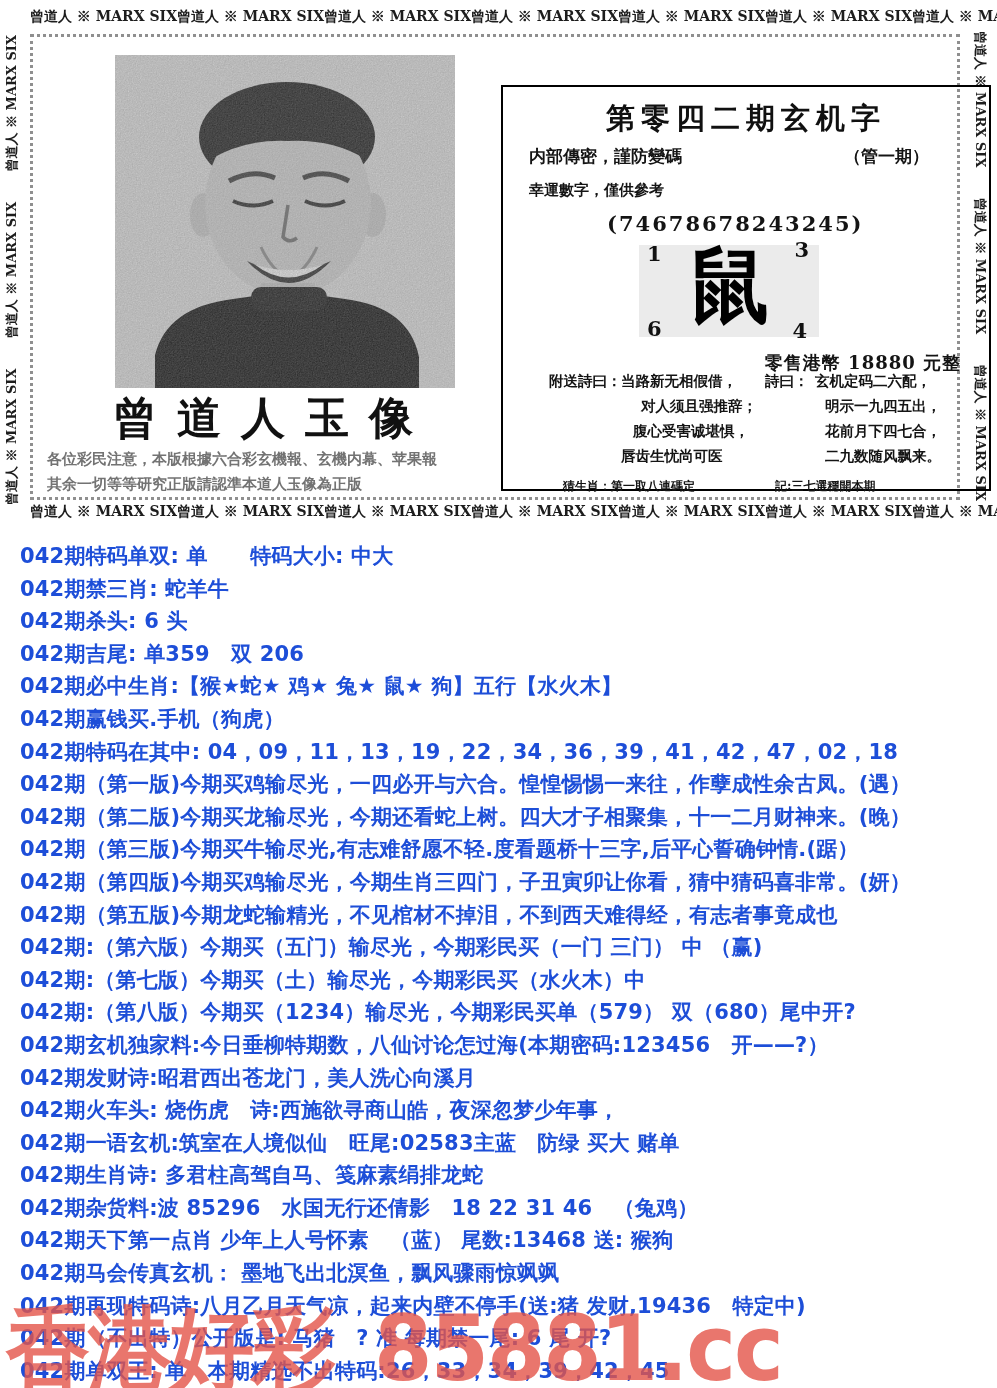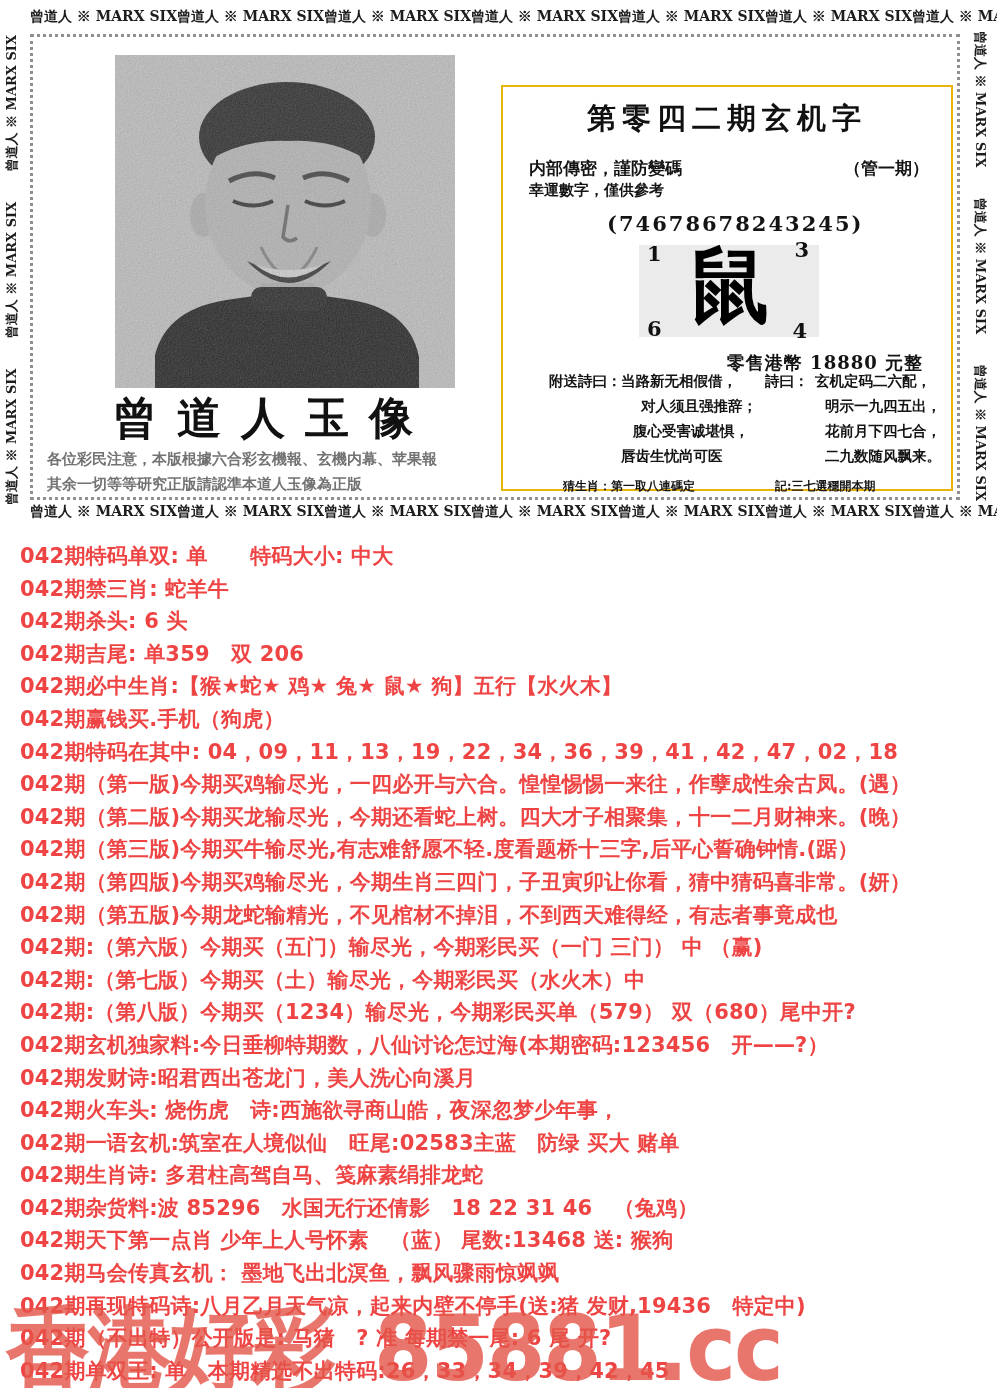--- a/index.html
+++ b/index.html
@@ -21,45 +21,45 @@
         border:3px dotted #8f8f8f;}
   
   .photo{position:absolute;left:82px;top:18px;width:340px;height:333px;background:#d6d6d6;}
   .caption-title{position:absolute;left:20px;top:352px;width:440px;text-align:center;
         font-family:"DejaVu Serif",serif;font-size:44px;font-weight:bold;letter-spacing:20px;color:#111;}
   .caption-line{position:absolute;left:14px;width:460px;font-family:"DejaVu Serif",serif;
         font-size:15px;font-weight:bold;color:#737373;white-space:nowrap;}
   .caption-line.l1{top:413px;}
   .caption-line.l2{top:438px;}
   
-  .mystery{position:absolute;left:468px;top:48px;width:448px;height:402px;border:2px solid #eab308;}
+  .mystery{position:absolute;left:468px;top:48px;width:448px;height:402px;border:2px solid #000000;padding-left:38px;}
   .m-title{position:absolute;left:0;top:12px;width:100%;text-align:center;
         font-family:"DejaVu Serif",serif;font-size:29px;font-weight:bold;letter-spacing:6px;color:#101010;}
-  .m-noterow{position:absolute;left:26px;top:70px;width:400px;display:flex;justify-content:space-between;
+  .m-noterow{position:absolute;left:26px;top:58px;width:400px;display:flex;justify-content:space-between;
         font-family:"DejaVu Serif",serif;font-size:17px;font-weight:bold;}
   .m-note2{position:absolute;left:26px;top:94px;font-family:"DejaVu Serif",serif;font-size:15px;font-weight:bold;}
   .m-lucky{position:absolute;left:104px;top:124px;font-family:"DejaVu Serif",serif;
         font-size:21px;font-weight:bold;letter-spacing:2px;}
   .m-zodiac{position:absolute;left:136px;top:158px;width:180px;height:92px;background:#ebebeb;}
   .m-zchar{position:absolute;left:0;top:-12px;width:100%;text-align:center;
         font-family:"DejaVu Serif",serif;font-size:82px;font-weight:bold;line-height:104px;color:#000;}
   .m-corner{position:absolute;font-family:"DejaVu Serif",serif;font-size:21px;font-weight:bold;color:#111;}
   .m-corner.tl{left:8px;top:-4px;}
   .m-corner.tr{right:10px;top:-8px;}
   .m-corner.bl{left:8px;bottom:-4px;}
   .m-corner.br{right:12px;bottom:-6px;}
   .m-price{position:absolute;right:28px;top:264px;font-family:"DejaVu Serif",serif;
         font-size:18px;font-weight:bold;letter-spacing:1px;}
   .m-poem-label{position:absolute;font-family:"DejaVu Serif",serif;font-size:14.5px;font-weight:bold;}
   .m-poem-line{position:absolute;font-family:"DejaVu Serif",serif;font-size:14.5px;font-weight:bold;white-space:nowrap;}
   .m-bottom{position:absolute;font-family:"DejaVu Serif",serif;font-size:12px;font-weight:bold;white-space:nowrap;margin-top:9px;}
   
   .body-lines{position:absolute;left:20px;top:540px;width:966px;}
   .body-line{height:32.6px;line-height:32.6px;font-size:21px;font-weight:600;
-        white-space:nowrap;color:#ef4444;letter-spacing:0.2px;}
+        white-space:nowrap;color:#1d4ed8;letter-spacing:0.2px;}
   
   .watermark{position:absolute;left:6px;top:1288px;font-size:84px;font-weight:bold;
         letter-spacing:-2px;opacity:0.8;white-space:nowrap;z-index:5;
         font-family:"DejaVu Sans",sans-serif;transform:scaleY(1.08);transform-origin:top left;}
 </style>
 </head>
 <body>
 
 <div class="page">
 

